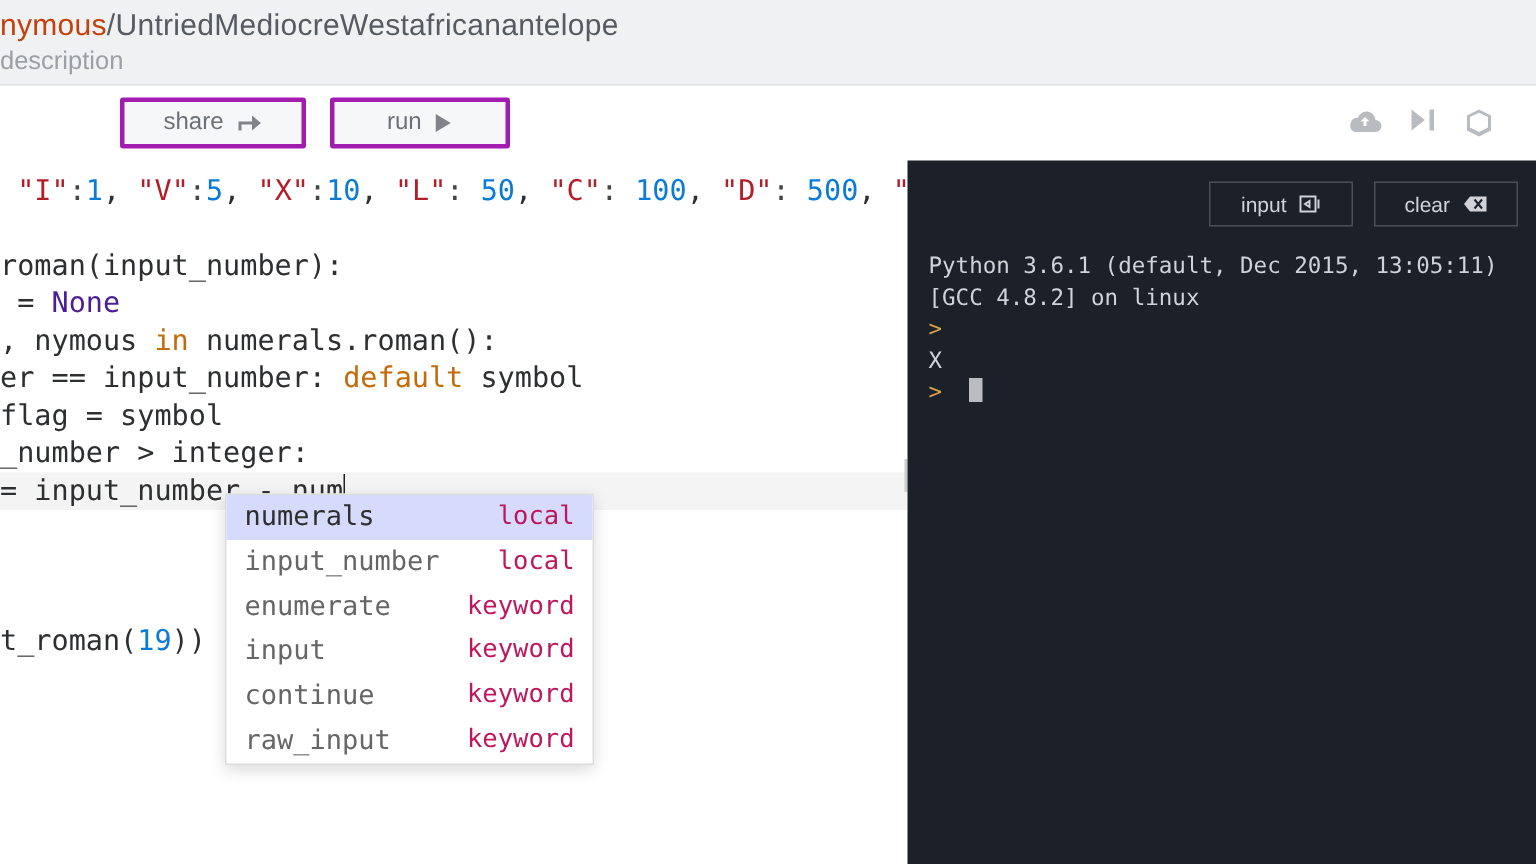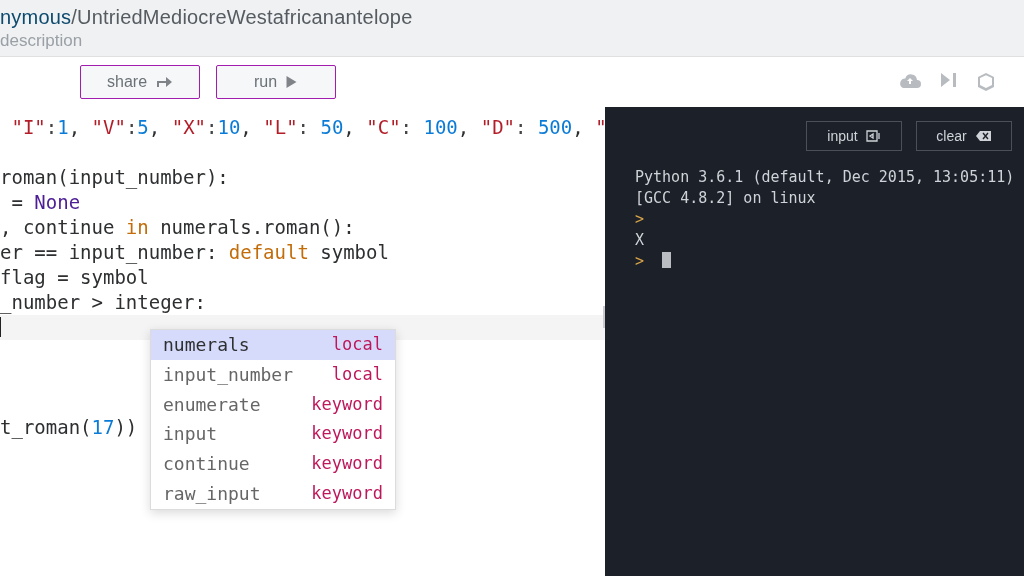--- a/index.html
+++ b/index.html
@@ -13,36 +13,36 @@
   height: 57px;
   background: #f0f1f2;
   border-bottom: 1px solid #e0e0e0;
   padding: 6px 0 0 0;
 }
 .title-line {
   font-size: 20px;
   color: #555b60;
   letter-spacing: .2px;
 }
-.title-owner { color: #0c4a6e; }
+.title-owner { color: #c2410c; }
 .header-desc {
   font-size: 17px;
   color: #9aa0a6;
   margin-top: 2px;
 }
 .toolbar {
   height: 50px;
   display: flex;
   align-items: center;
   padding: 10px 0 10px 80px;
   gap: 16px;
 }
 .btn {
   height: 34px;
-  border: 1px solid #a21caf;
+  border: 3px solid #a21caf;
   background: #f6f7f8;
   border-radius: 2px;
   display: inline-flex;
   align-items: center;
   justify-content: center;
   gap: 8px;
   padding: 0 26px;
   font-size: 16px;
   color: #6b7177;
   cursor: pointer;
@@ -130,21 +130,21 @@
   color: #cfd3d8;
   display: inline-flex;
   align-items: center;
   gap: 8px;
   padding: 0 14px;
   font-size: 14px;
   cursor: pointer;
   min-width: 96px;
   justify-content: center;
 }
-.term-body { padding: 0 30px; line-height: 1.4; }
+.term-body { padding: 0 14px; line-height: 1.4; }
 .term-line { white-space: pre; }
 .prompt { color: #d9a447; }
 .block-cursor {
   display: inline-block;
   width: 9px; height: 16px;
   background: #b9bcc0;
   vertical-align: -2px;
 }
 </style>
 </head>
@@ -192,29 +192,29 @@
     </span>
   </div>
 </div>
 
 <div class="main">
   <div class="editor">
     <div class="codeline"><span class="tok-str"> "I"</span><span class="tok-punc">:</span><span class="tok-num">1</span><span>, </span><span class="tok-str">"V"</span><span class="tok-punc">:</span><span class="tok-num">5</span><span>, </span><span class="tok-str">"X"</span><span class="tok-punc">:</span><span class="tok-num">10</span><span>, </span><span class="tok-str">"L"</span><span class="tok-punc">: </span><span class="tok-num">50</span><span>, </span><span class="tok-str">"C"</span><span class="tok-punc">: </span><span class="tok-num">100</span><span>, </span><span class="tok-str">"D"</span><span class="tok-punc">: </span><span class="tok-num">500</span><span>, </span><span class="tok-str">"M"</span><span class="tok-punc">: </span><span class="tok-num">1000</span><span> }</span></div>
     <div class="codeline"></div>
     <div class="codeline"><span>roman(input_number):</span></div>
     <div class="codeline"><span> = </span><span class="tok-none">None</span></div>
-    <div class="codeline"><span>, continue </span><span class="tok-kw">in</span><span> numerals.roman():</span></div>
+    <div class="codeline"><span>, nymous </span><span class="tok-kw">in</span><span> numerals.roman():</span></div>
     <div class="codeline"><span>er == input_number: </span><span class="tok-kw">default</span><span> symbol</span></div>
     <div class="codeline"><span>flag = symbol</span></div>
     <div class="codeline"><span>_number &gt; integer:</span></div>
-    <div class="codeline hl-line"><span class="cursor-bar"></span></div>
-    <div class="codeline"></div>
-    <div class="codeline"></div>
-    <div class="codeline"></div>
-    <div class="codeline"><span>t_roman(</span><span class="tok-num">17</span><span>))</span></div>
+    <div class="codeline hl-line"><span>= input_number - num</span><span class="cursor-bar"></span></div>
+    <div class="codeline"></div>
+    <div class="codeline"></div>
+    <div class="codeline"></div>
+    <div class="codeline"><span>t_roman(</span><span class="tok-num">19</span><span>))</span></div>
 
     <div class="ruler"></div>
 
     <div id="ac" class="autocomplete">
         <div class="ac-row sel">
           <span>numerals</span>
           <span class="ac-kind">local</span>
         </div>
         <div class="ac-row">
           <span>input_number</span>

